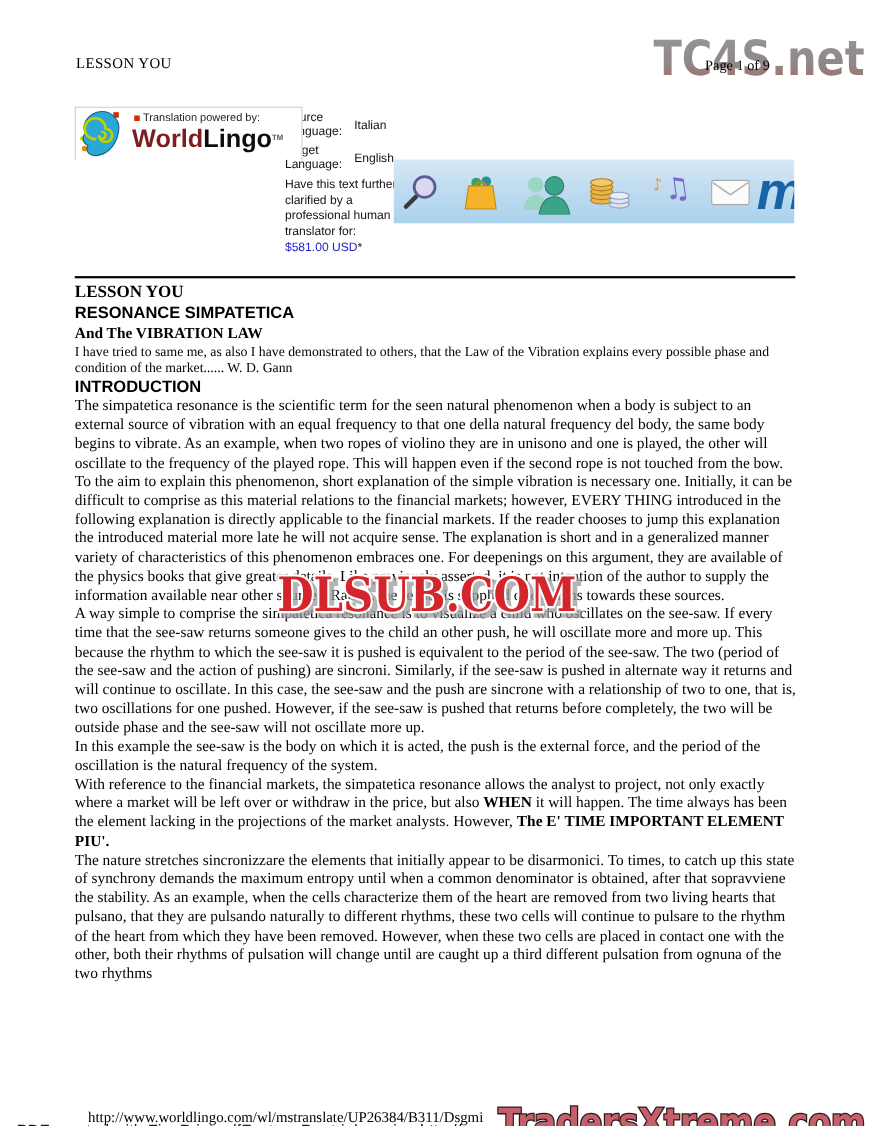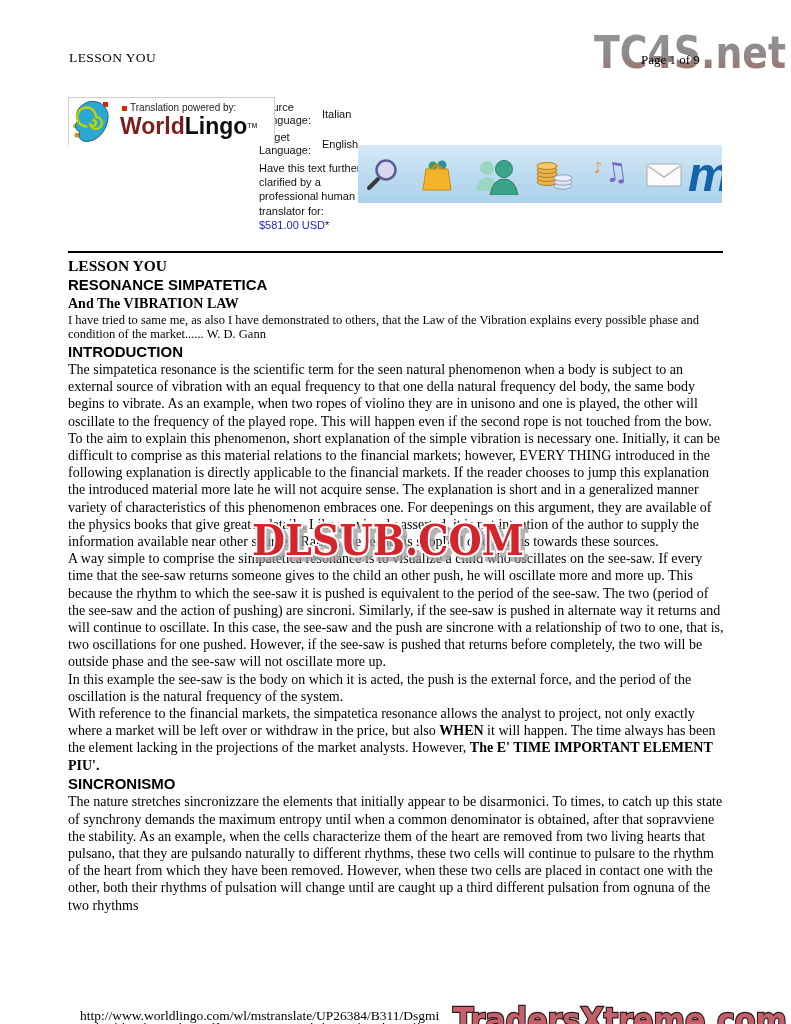--- a/index.html
+++ b/index.html
@@ -168,21 +168,20 @@
     <div class="t-doc">LESSON YOU</div>
     <div class="t-sans">RESONANCE SIMPATETICA</div>
     <div class="t-law">And The VIBRATION LAW</div>
     <div class="quote">I have tried to same me, as also I have demonstrated to others, that the Law of the Vibration explains every possible phase and condition of the market...... W. D. Gann</div>
     <div class="t-sans">INTRODUCTION</div>
     <p class="body-p">The simpatetica resonance is the scientific term for the seen natural phenomenon when a body is subject to an external source of vibration with an equal frequency to that one della natural frequency del body, the same body begins to vibrate. As an example, when two ropes of violino they are in unisono and one is played, the other will oscillate to the frequency of the played rope. This will happen even if the second rope is not touched from the bow.</p>
     <p class="body-p">To the aim to explain this phenomenon, short explanation of the simple vibration is necessary one. Initially, it can be difficult to comprise as this material relations to the financial markets; however, EVERY THING introduced in the following explanation is directly applicable to the financial markets. If the reader chooses to jump this explanation the introduced material more late he will not acquire sense. The explanation is short and in a generalized manner variety of characteristics of this phenomenon embraces one. For deepenings on this argument, they are available of the physics books that give greater details. Like previously asserted, it is not intention of the author to supply the information available near other sources. Rather, the reader is supplied of citations towards these sources.</p>
     <p class="body-p">A way simple to comprise the simpatetica resonance is to visualize a child who oscillates on the see-saw. If every time that the see-saw returns someone gives to the child an other push, he will oscillate more and more up. This because the rhythm to which the see-saw it is pushed is equivalent to the period of the see-saw. The two (period of the see-saw and the action of pushing) are sincroni. Similarly, if the see-saw is pushed in alternate way it returns and will continue to oscillate. In this case, the see-saw and the push are sincrone with a relationship of two to one, that is, two oscillations for one pushed. However, if the see-saw is pushed that returns before completely, the two will be outside phase and the see-saw will not oscillate more up.</p>
     <p class="body-p">In this example the see-saw is the body on which it is acted, the push is the external force, and the period of the oscillation is the natural frequency of the system.</p>
     <p class="body-p"><span>With reference to the financial markets, the simpatetica resonance allows the analyst to project, not only exactly where a market will be left over or withdraw in the price, but also </span><b>WHEN</b><span> it will happen. The time always has been the element lacking in the projections of the market analysts. However, </span><b>The E' TIME IMPORTANT ELEMENT PIU'.</b></p>
-    <div class="t-sans">SINCRONISMO</div>
     <p class="body-p">The nature stretches sincronizzare the elements that initially appear to be disarmonici. To times, to catch up this state of synchrony demands the maximum entropy until when a common denominator is obtained, after that sopravviene the stability. As an example, when the cells characterize them of the heart are removed from two living hearts that pulsano, that they are pulsando naturally to different rhythms, these two cells will continue to pulsare to the rhythm of the heart from which they have been removed. However, when these two cells are placed in contact one with the other, both their rhythms of pulsation will change until are caught up a third different pulsation from ognuna of the two rhythms</p>
   </div>
 
   <svg class="dlsub-wm" width="292" height="60">
     <text x="8" y="49" font-family="DejaVu Serif, serif" font-weight="bold" font-size="43" fill="#9b9b9b" stroke="#9b9b9b" stroke-width="5" opacity="0.75" textLength="272" lengthAdjust="spacingAndGlyphs">DLSUB.COM</text>
     <text x="4" y="45" font-family="DejaVu Serif, serif" font-weight="bold" font-size="43" fill="#d3252b" stroke="#ffffff" stroke-width="4" paint-order="stroke" textLength="272" lengthAdjust="spacingAndGlyphs">DLSUB.COM</text>
   </svg>
 
   <div class="footer-url">http://www.worldlingo.com/wl/mstranslate/UP26384/B311/Dsgmi</div>
   <div class="pdf-line"><span>PDF created with FinePrint pdfFactory Pro trial version </span><span class="pdf-link">http://www.pdffactory.com</span></div>

